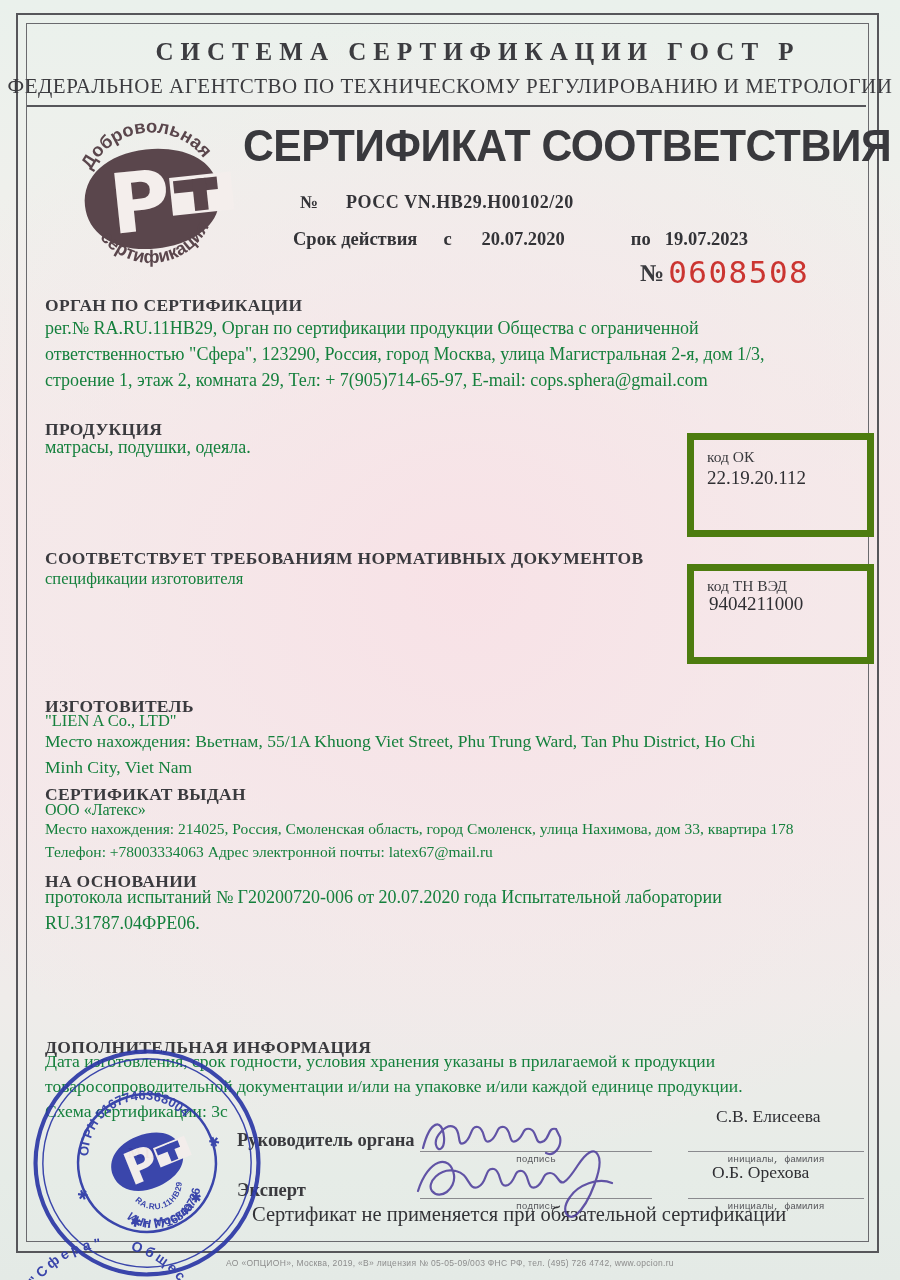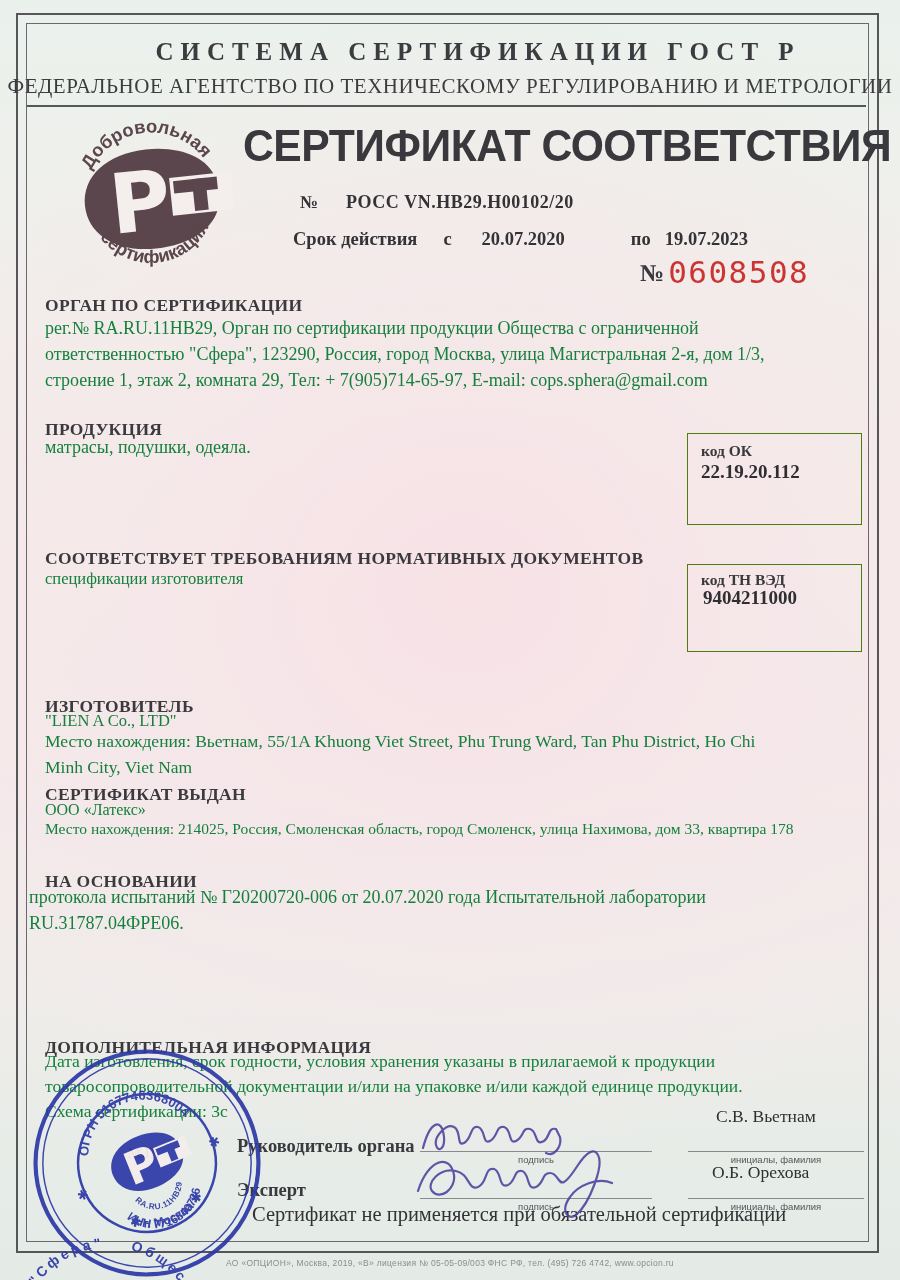--- a/index.html
+++ b/index.html
@@ -23,26 +23,26 @@
   .validity{left:293px;top:229px;font-weight:bold;font-size:18.5px;z-index:2;white-space:nowrap;}
   .validity .gap1{display:inline-block;width:26px;}
   .validity .gap2{display:inline-block;width:30px;}
   .validity .gap3{display:inline-block;width:66px;}
   .validity .gap4{display:inline-block;width:14px;}
   .formno{left:640px;top:254px;z-index:2;white-space:nowrap;}
   .formno .nosign{font-size:24px;font-weight:bold;color:#3a3a3e;}
   .formno .digits{font-family:"DejaVu Sans Mono",monospace;font-size:31px;color:#cb3531;letter-spacing:1.5px;vertical-align:-2px;}
   .sec-head{font-weight:bold;font-size:17.5px;letter-spacing:.3px;color:#3a3a3e;white-space:nowrap;z-index:2;}
   .body-text{font-size:18px;line-height:26px;color:#15803d;white-space:nowrap;z-index:2;}
-  .code-box{border:1px solid #4d7c0f;z-index:2;font-weight:bold;}
+  .code-box{border:7px solid #4d7c0f;z-index:2;}
   .code-label{font-size:15.5px;color:#3a3a3e;}
   .code-value{font-size:19px;color:#2f2f33;}
   .sign-label{font-weight:bold;font-size:18.5px;color:#3a3a3e;z-index:2;white-space:nowrap;}
   .sig-line{height:1px;background:#8a8a8e;z-index:2;}
-  .line-caption{font-family:Liberation Sans, sans-serif;font-size:9.5px;color:#55555a;text-align:center;z-index:2;}
+  .line-caption{font-family:Liberation Mono, monospace;font-size:9.5px;color:#55555a;text-align:center;z-index:2;}
   .sig-name{font-size:17.5px;color:#2f2f33;z-index:2;white-space:nowrap;}
   .note{left:252px;top:1203px;font-size:20.5px;color:#323236;z-index:2;white-space:nowrap;}
   .mp{left:128px;top:1146px;font-weight:bold;font-size:14px;color:#a8625c;opacity:.85;z-index:3;}
   .footer{left:0;top:1258px;width:900px;text-align:center;font-family:"Liberation Sans",sans-serif;font-size:8.5px;color:#8d8d8d;letter-spacing:.3px;z-index:2;}
   .logo-svg{left:62px;top:116px;z-index:2;}
   .stamp-svg{left:22px;top:1038px;z-index:5;}
   .sig-svg{left:398px;top:1103px;z-index:5;}
 </style>
 </head>
 <body>
@@ -121,37 +121,38 @@
 <div class="abs body-text" style="left:45px;top:708px;font-size:16.5px;line-height:25px;">"LIEN A Co., LTD"</div>
 <div class="abs body-text" style="left:45px;top:728px;font-size:17.5px;line-height:26px;">
   <div>Место нахождения: Вьетнам, 55/1A Khuong Viet Street, Phu Trung Ward, Tan Phu District, Ho Chi</div>
   <div>Minh City, Viet Nam</div>
 </div>
 
 <div class="abs sec-head" style="left:45px;top:784px;">СЕРТИФИКАТ ВЫДАН</div>
 <div class="abs body-text" style="left:45px;top:797px;font-size:16px;">ООО «Латекс»</div>
 <div class="abs body-text" style="left:45px;top:817px;font-size:15.5px;line-height:23px;">
   <div>Место нахождения: 214025, Россия, Смоленская область, город Смоленск, улица Нахимова, дом 33, квартира 178</div>
+  <div>Телефон: +78003334063 Адрес электронной почты: latex67@mail.ru</div>
 </div>
 
 <div class="abs sec-head" style="left:45px;top:871px;">НА ОСНОВАНИИ</div>
-<div class="abs body-text" style="left:29px;top:884px;">
+<div class="abs body-text" style="left:45px;top:884px;">
   <div>протокола испытаний № Г20200720-006 от 20.07.2020 года Испытательной лаборатории</div>
   <div>RU.31787.04ФРЕ06.</div>
 </div>
 
 <div class="abs sec-head" style="left:45px;top:1037px;">ДОПОЛНИТЕЛЬНАЯ ИНФОРМАЦИЯ</div>
 <div class="abs body-text" style="left:45px;top:1049px;font-size:17.5px;line-height:25px;">
   <div>Дата изготовления, срок годности, условия хранения указаны в прилагаемой к продукции</div>
   <div>товаросопроводительной документации и/или на упаковке и/или каждой единице продукции.</div>
   <div>Схема сертификации: 3с</div>
 </div>
 
-<div class="abs sig-name" style="left:716px;top:1106px;">С.В. Вьетнам</div>
-<div class="abs sign-label" style="left:237px;top:1130px;margin-top:6px;">Руководитель органа</div>
+<div class="abs sig-name" style="left:716px;top:1106px;">С.В. Елисеева</div>
+<div class="abs sign-label" style="left:237px;top:1130px;">Руководитель органа</div>
 <div class="abs sig-line" style="left:420px;top:1151px;width:232px;"></div>
 <div class="abs line-caption" style="left:420px;top:1154px;width:232px;">подпись</div>
 <div class="abs sig-line" style="left:688px;top:1151px;width:176px;"></div>
 <div class="abs line-caption" style="left:688px;top:1154px;width:176px;">инициалы, фамилия</div>
 
 <div class="abs sig-name" style="left:712px;top:1162px;">О.Б. Орехова</div>
 <div class="abs sign-label" style="left:237px;top:1180px;">Эксперт</div>
 <div class="abs sig-line" style="left:420px;top:1198px;width:232px;"></div>
 <div class="abs line-caption" style="left:420px;top:1201px;width:232px;">подпись</div>
 <div class="abs sig-line" style="left:688px;top:1198px;width:176px;"></div>

